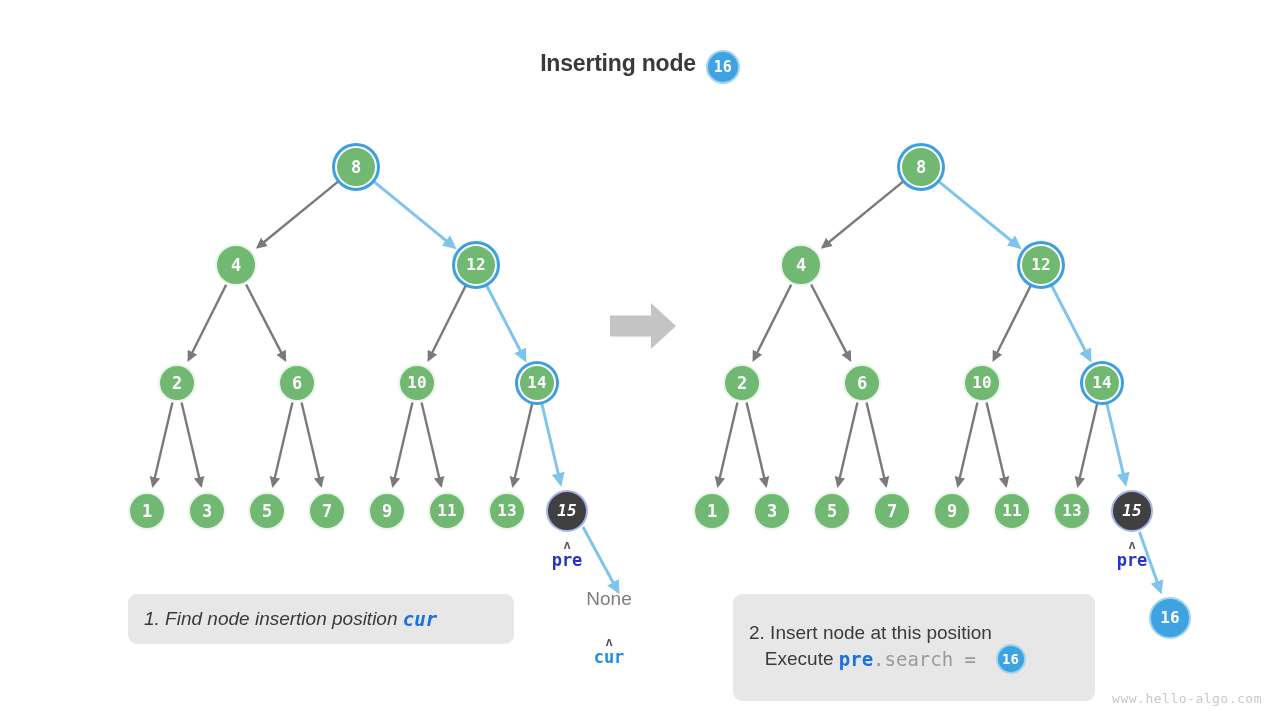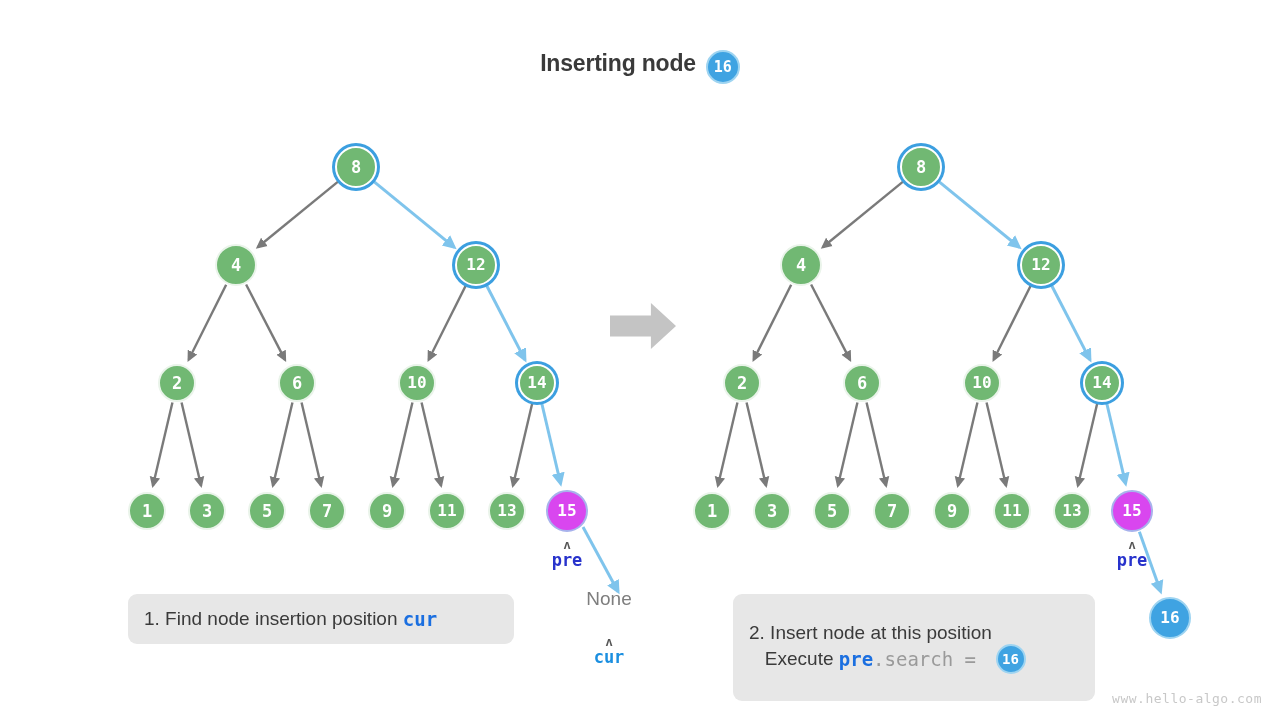--- a/index.html
+++ b/index.html
@@ -42,21 +42,21 @@
     display:flex;align-items:center;justify-content:center;
     color:#ffffff;font-weight:bold;
     font-family:"DejaVu Sans Mono", monospace;
     line-height:1;
   }
   .node-green{background:#71B873;border:2px solid #EAF4EA;}
   .node-green.hl{
     border:2px solid #ffffff;
     box-shadow:0 0 0 3px #3C9FE0;
   }
-  .node-indigo{background:#d946ef;border:2.5px solid #A8B2EC;}
+  .node-indigo{background:#404040;border:2.5px solid #A8B2EC;font-style:italic;}
   .node-blue{background:#3FA3E2;border:2.5px solid #9ED4F1;}
 
   
   .ptr{
     position:absolute;text-align:center;
     font-family:"DejaVu Sans Mono", monospace;
     font-weight:bold;font-size:17px;
   }
   .ptr .caret{
     display:block;color:#555;font-size:12px;line-height:10px;
@@ -186,21 +186,21 @@
       <div class="node node-indigo" style="left: 1111px; top: 490px; width: 42px; height: 42px; font-size: 16px;">15</div>
       <div class="node node-blue" style="left: 1149px; top: 597px; width: 42px; height: 42px; font-size: 16px;">16</div>
       <div class="ptr ptr-pre" style="left: 1082px; top: 540px; width: 100px;"><span class="caret">ʌ</span><span>pre</span></div>
     </div>
 
   <svg class="step-arrow" id="step-arrow" xmlns="http://www.w3.org/2000/svg" width="66" height="46" viewBox="0 0 66 46" style="left: 610px; top: 303px;">
       <polygon points="0,12.42 40.92,12.42 40.92,0 66,23 40.92,46 40.92,33.58 0,33.58" fill="#C4C4C4"></polygon>
     </svg>
 
   <div id="caption-layer">
-      <div class="caption" style="left: 128px; top: 594px; width: 386px; height: 50px; padding: 16px 16px;">
+      <div class="caption" style="left: 128px; top: 594px; width: 386px; height: 50px; padding: 16px 16px; font-style: italic;">
         <div class="line"><span class="">1. Find node insertion position </span><span class="kw-blue">cur</span></div>
       </div>
       <div class="caption" style="left: 733px; top: 566px; width: 362px; height: 107px; padding: 0px 16px; margin-top: 28px;">
         <div class="line"><span class="">2. Insert node at this position</span></div>
         <div class="line"><span class="">   Execute </span><span class="kw-blue">pre</span><span class="kw-gray">.search = </span><span class="cap-chip">16</span></div>
       </div>
     </div>
 
   <div class="watermark">www.hello-algo.com</div>
 </div>

